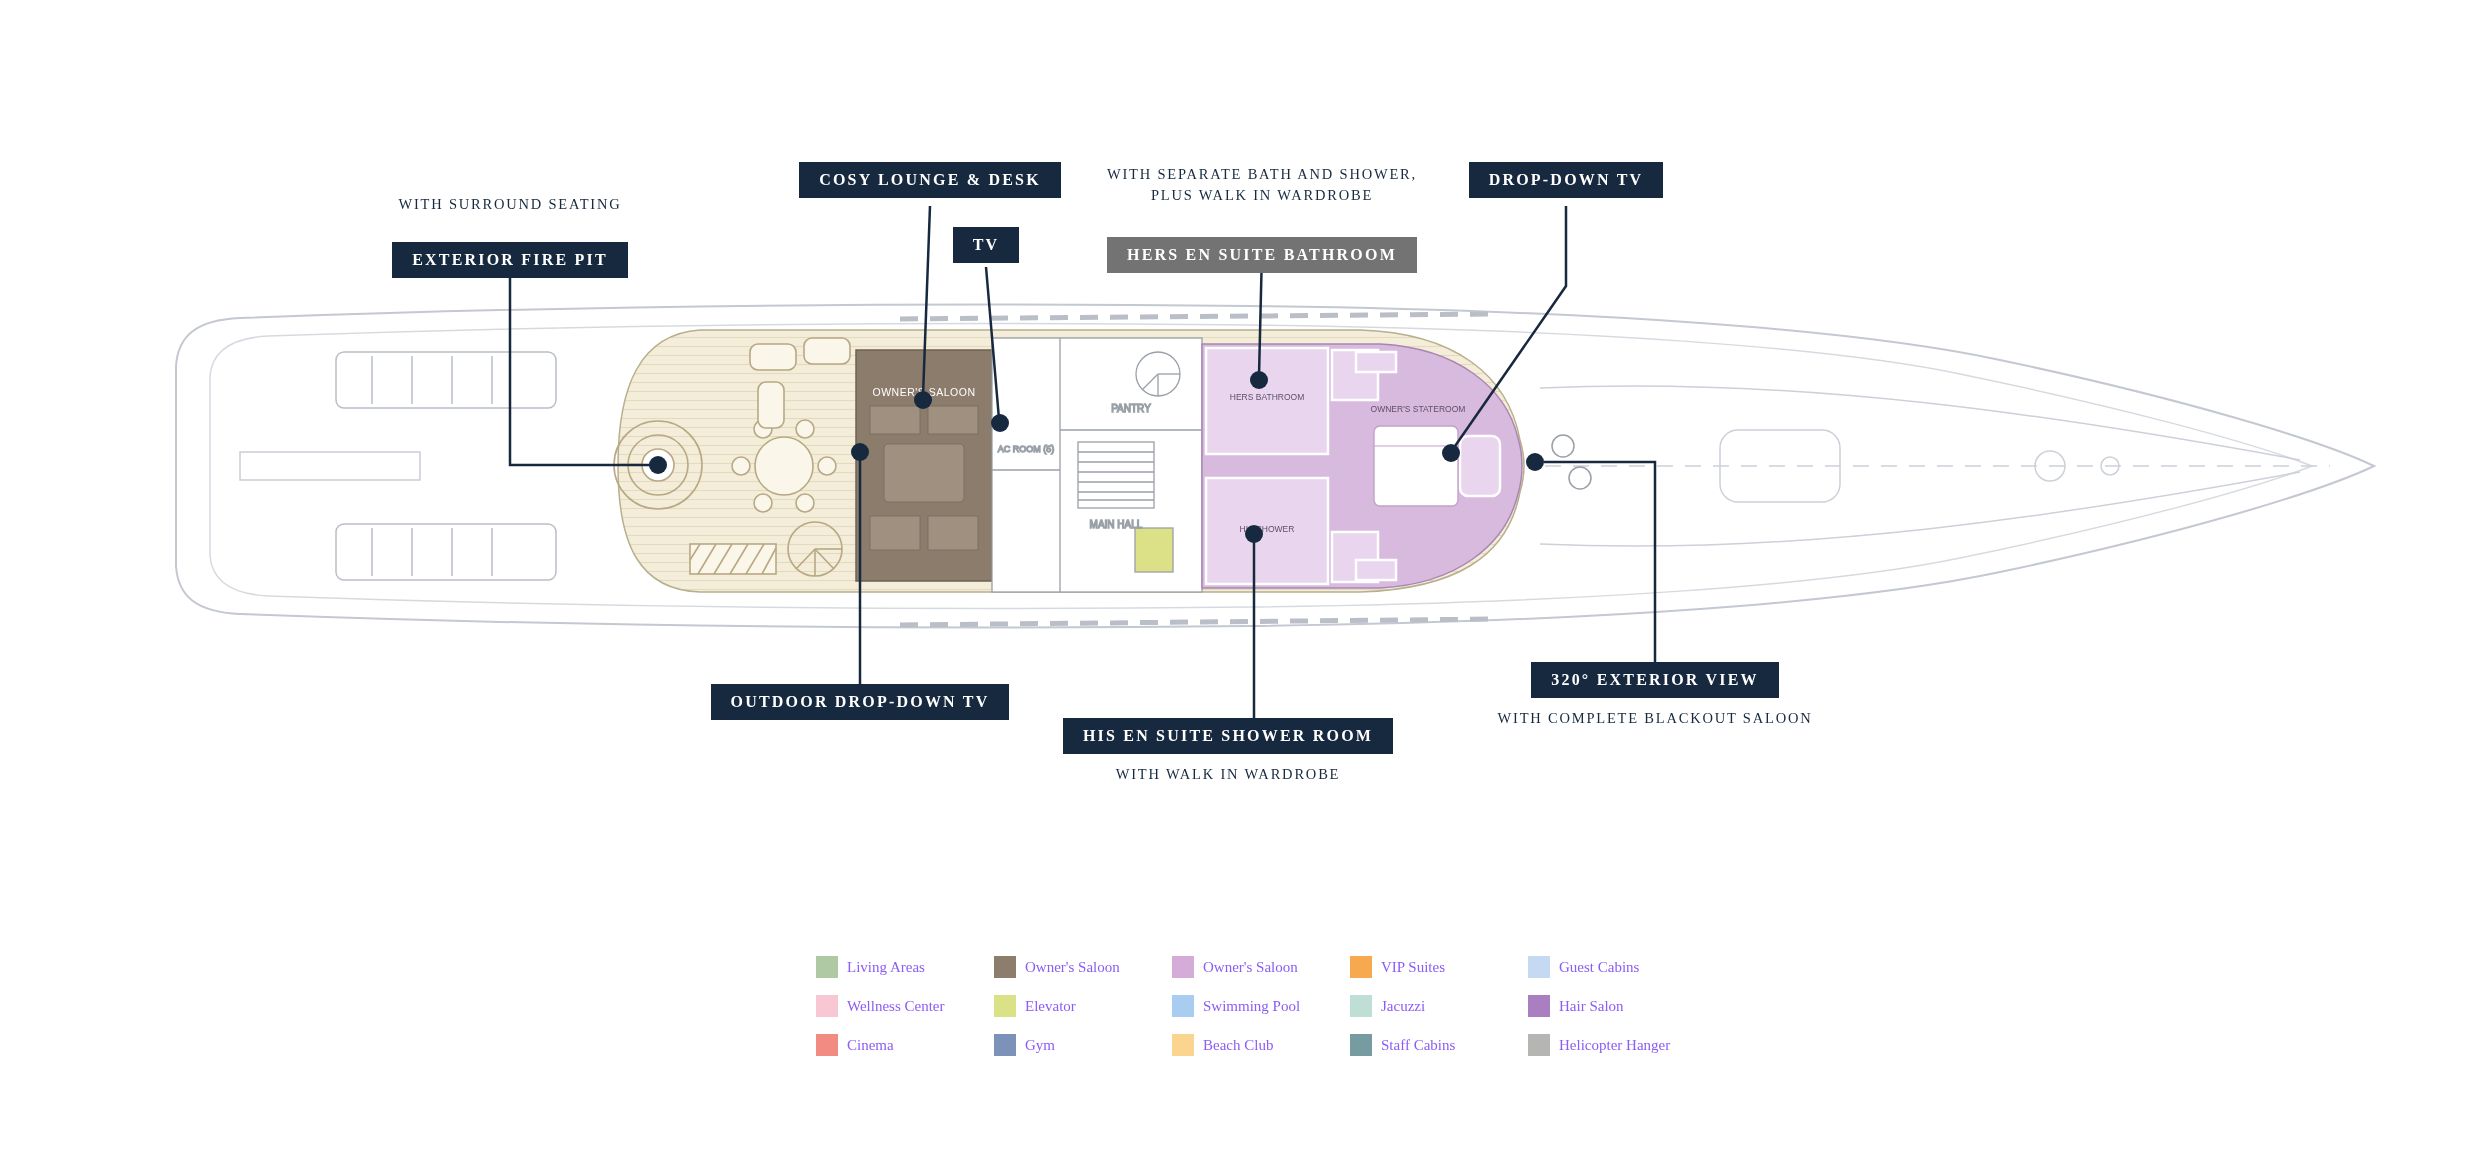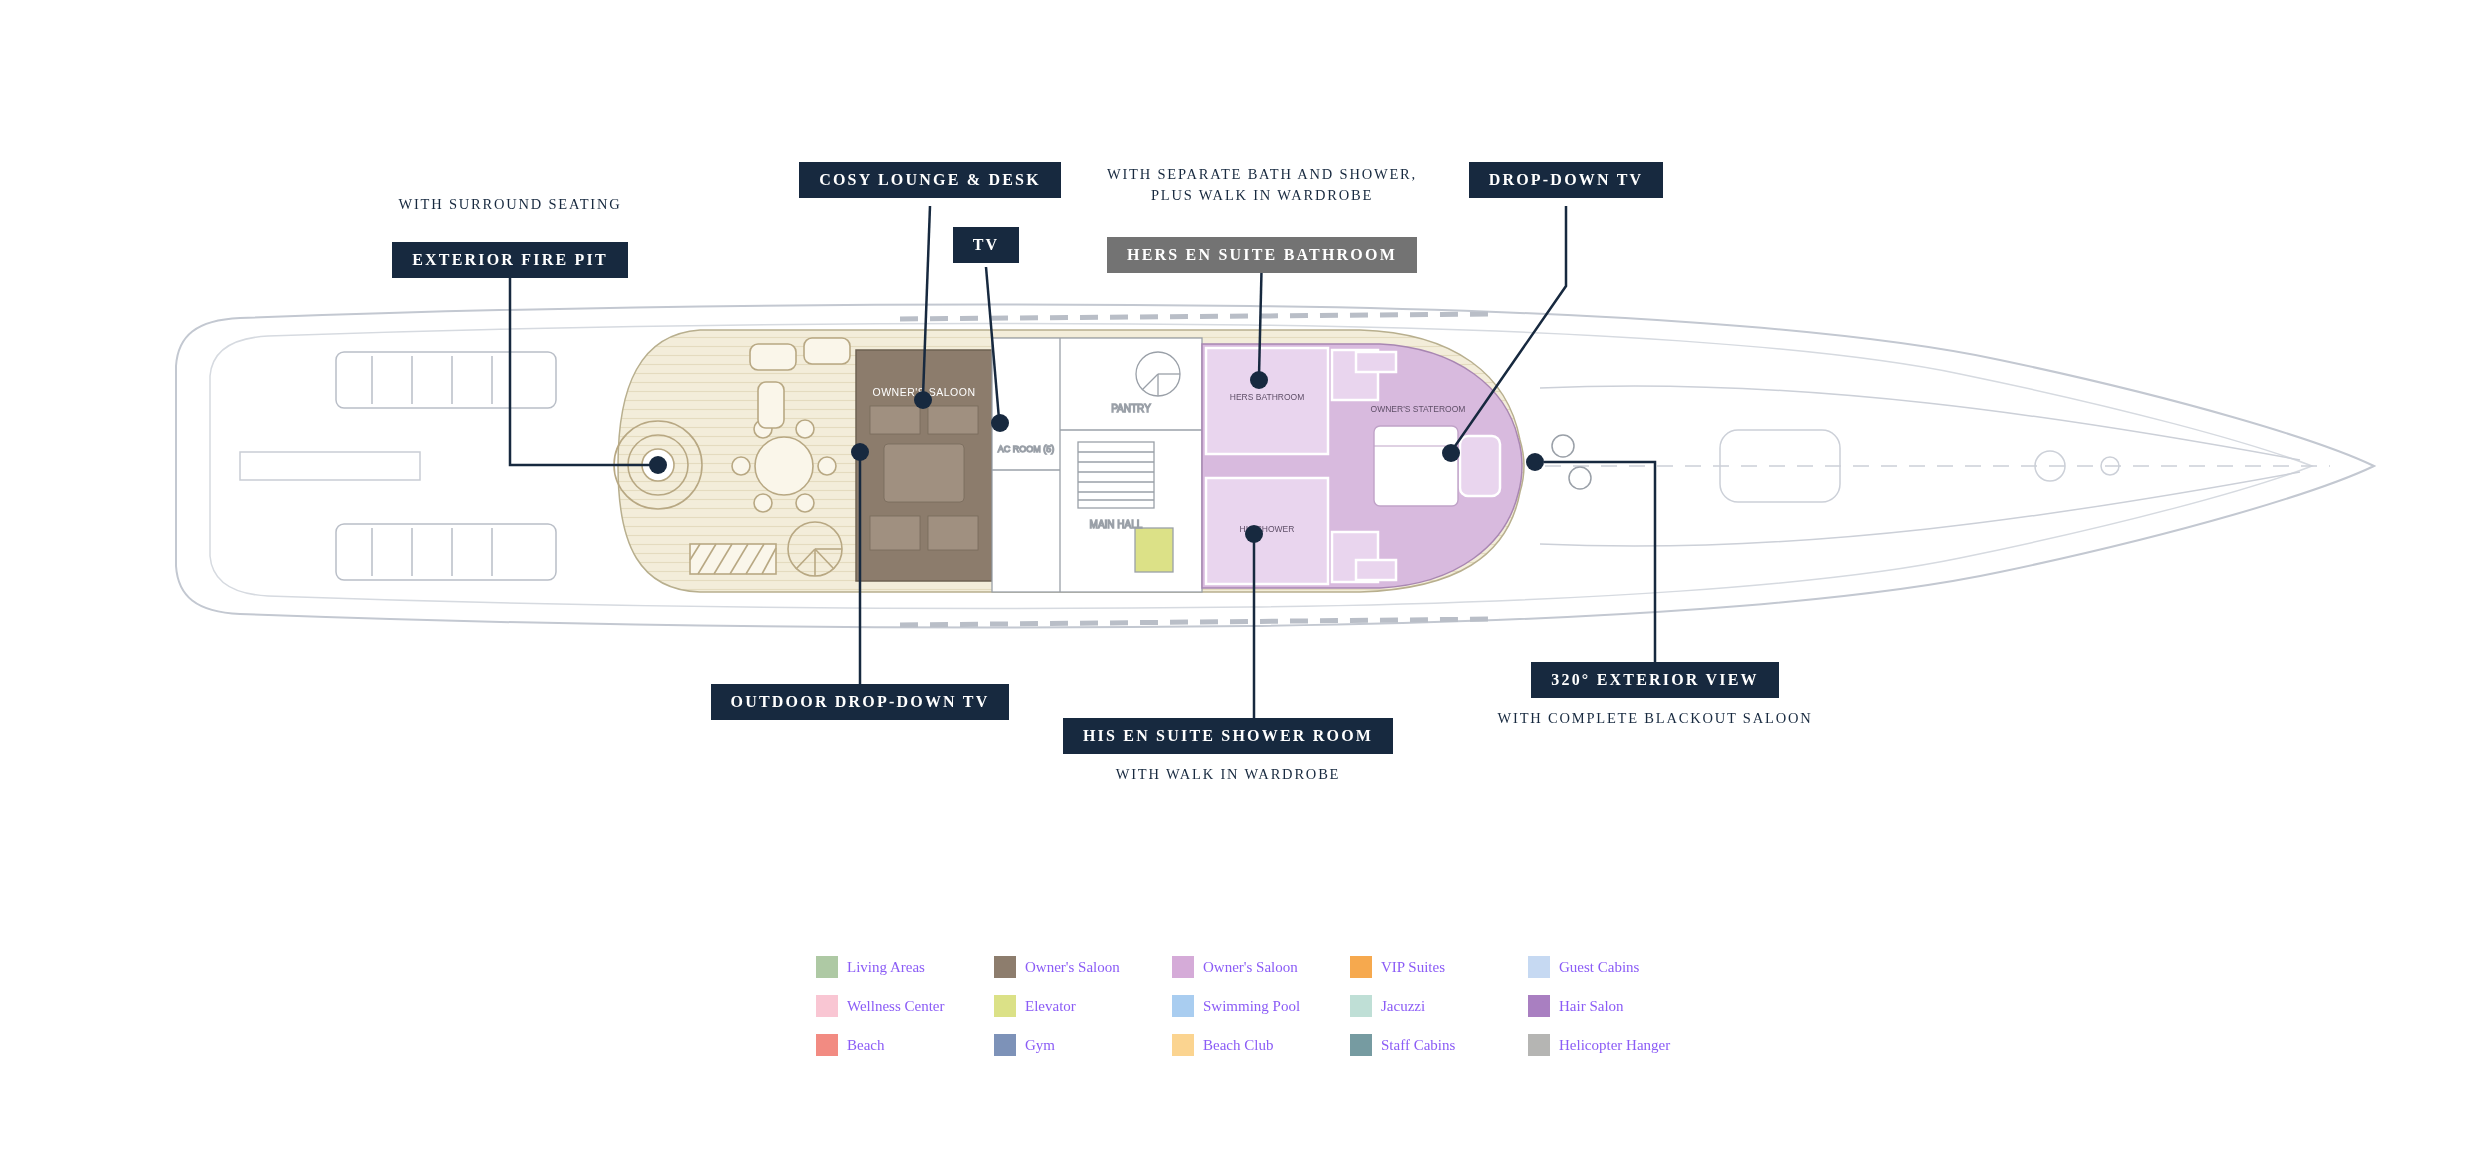--- a/index.html
+++ b/index.html
@@ -248,21 +248,21 @@
     <div class="legend-item">
         <span class="swatch" style="background: rgb(191, 223, 214);"></span>
         <span>Jacuzzi</span>
       </div>
     <div class="legend-item">
         <span class="swatch" style="background: rgb(169, 127, 193);"></span>
         <span>Hair Salon</span>
       </div>
     <div class="legend-item">
         <span class="swatch" style="background: rgb(242, 139, 130);"></span>
-        <span>Beach</span>
+        <span>Cinema</span>
       </div>
     <div class="legend-item">
         <span class="swatch" style="background: rgb(125, 146, 184);"></span>
         <span>Gym</span>
       </div>
     <div class="legend-item">
         <span class="swatch" style="background: rgb(251, 212, 144);"></span>
         <span>Beach Club</span>
       </div>
     <div class="legend-item">

